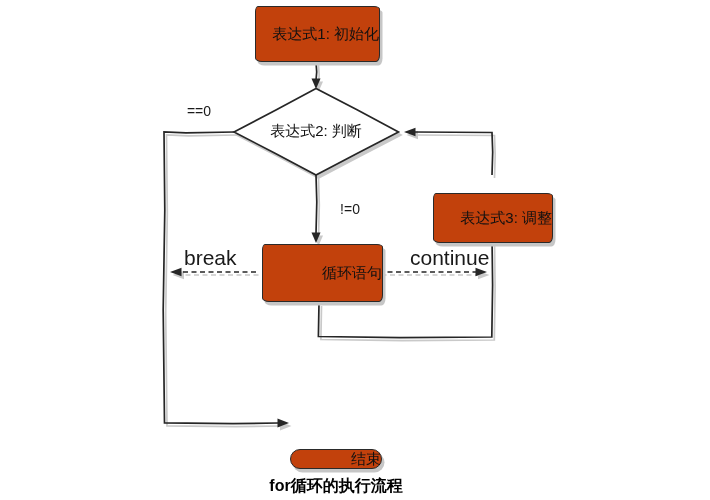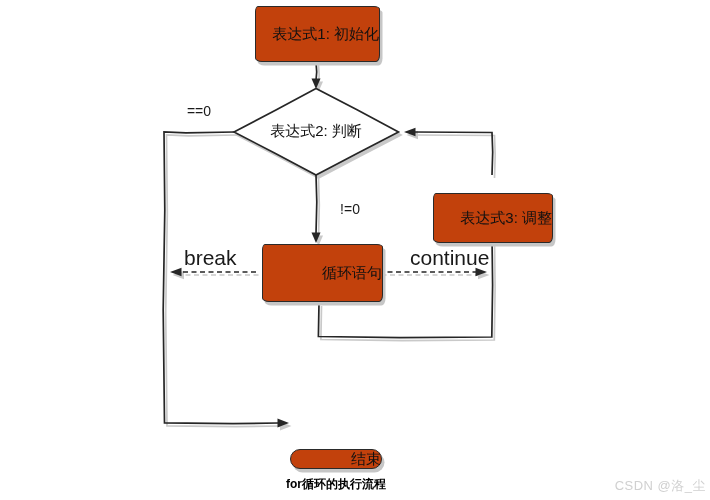--- a/index.html
+++ b/index.html
@@ -63,21 +63,21 @@
   }
   .edge-label--word {
     font-size: 21px;
   }
   #diagram-title {
     position: absolute;
     left: 236px;
     top: 476px;
     width: 200px;
     text-align: center;
-    font-size: 12px;
+    font-size: 16px;
     font-weight: 700;
     color: #000;
     z-index: 2;
   }
   #watermark {
     position: absolute;
     right: 4px;
     top: 477px;
     font-size: 13px;
     color: #d0d0d0;
@@ -147,15 +147,14 @@
   <div class="edge-label" style="left:181px; top:103px; width:36px;">==0</div>
 
   <div class="edge-label" style="left:332px; top:201px; width:36px;">!=0</div>
 
   <div class="edge-label edge-label--word" style="left:184px; top:246px; width:50px;">break</div>
 
   <div class="edge-label edge-label--word" style="left:410px; top:246px; width:66px;">continue</div>
 
   <div id="diagram-title">for循环的执行流程</div>
 
-  <div id="watermark">CSDN @洛_尘</div>
 
 </div>
 
 </body></html>

